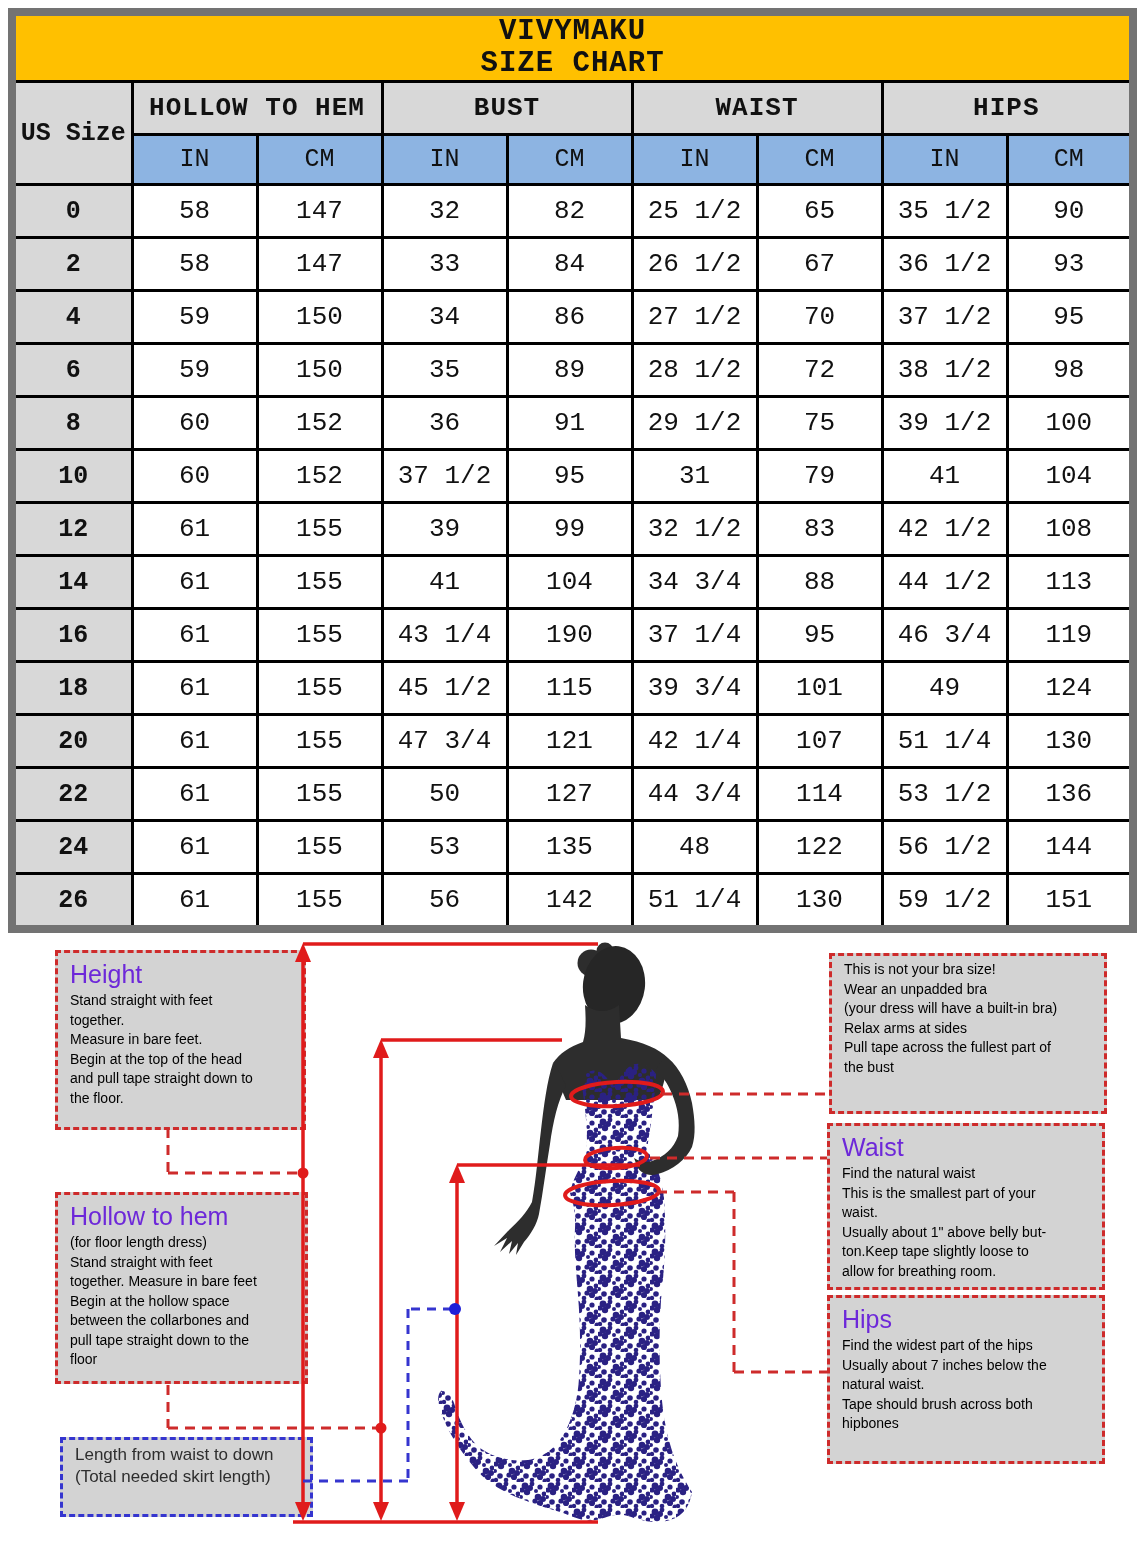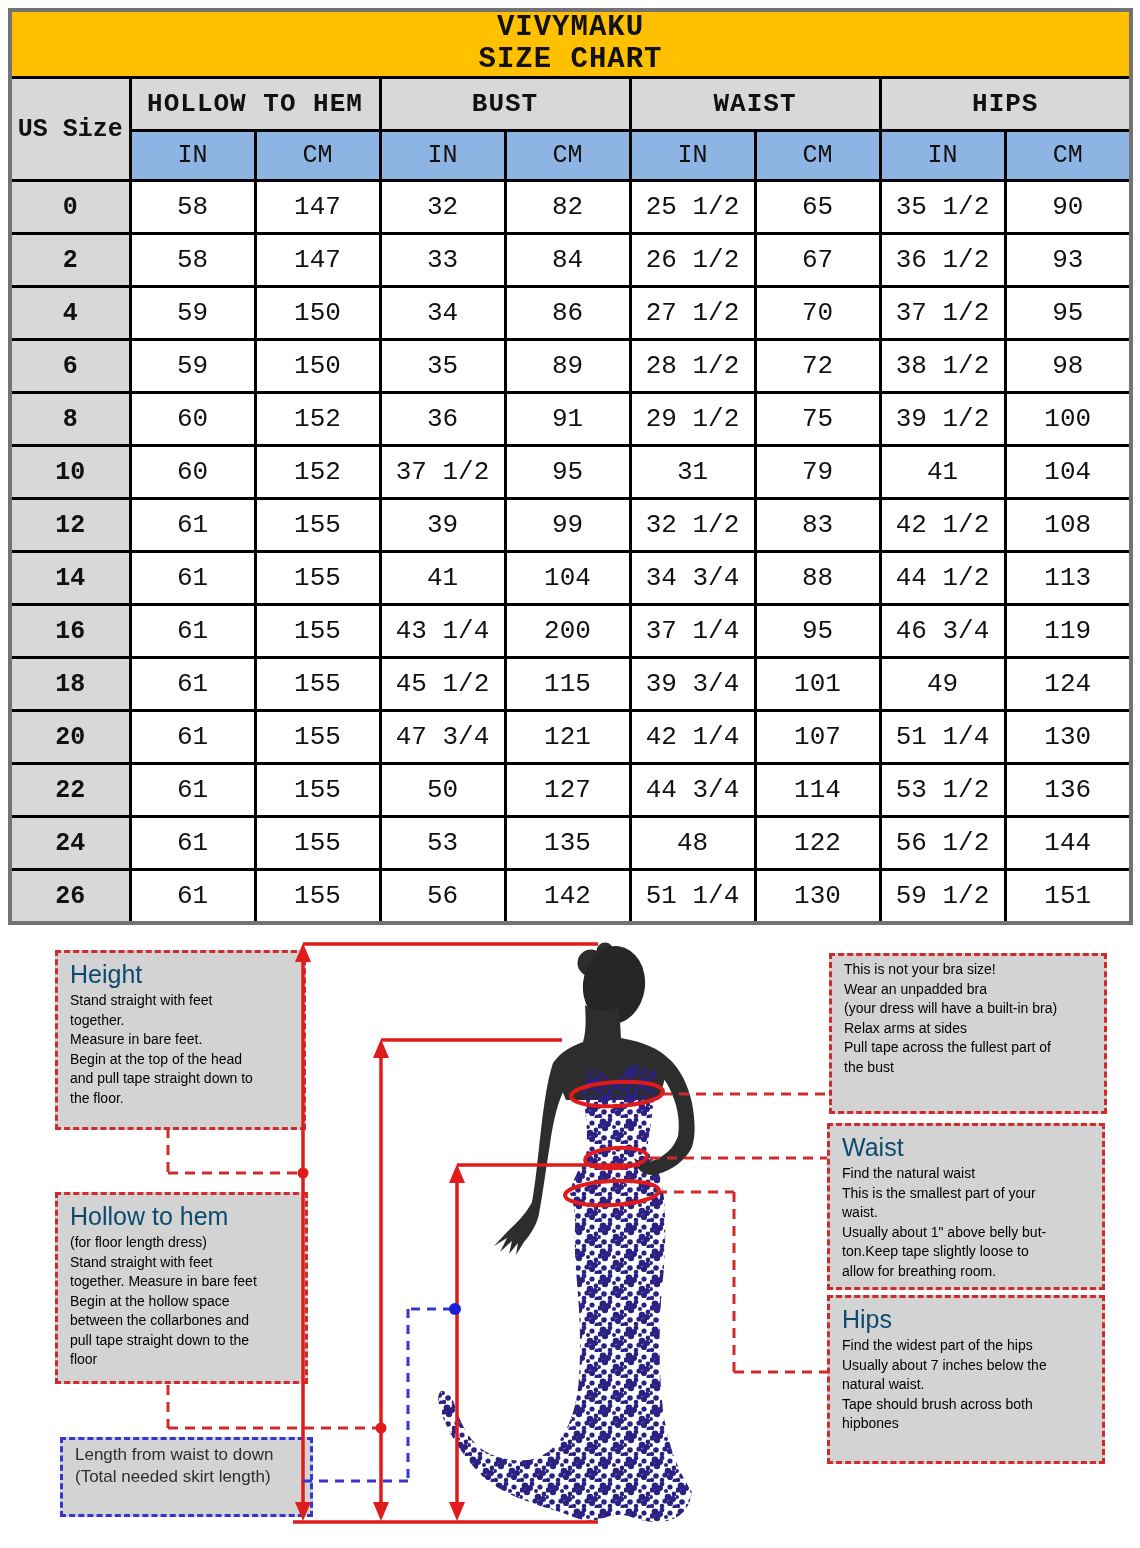--- a/index.html
+++ b/index.html
@@ -1,33 +1,33 @@
 <!DOCTYPE html>
 <html><head>
 <meta charset="utf-8">
 <style>
   html,body{margin:0;padding:0;background:#fff;}
   .page{position:relative;width:1140px;height:1548px;background:#fff;overflow:hidden;
         font-family:"Liberation Mono",monospace;}
   
   table.size-chart{position:absolute;left:8px;top:8px;width:1124px;table-layout:fixed;
-        border-collapse:collapse;border:4px solid #737373;}
+        border-collapse:collapse;border:8px solid #737373;}
   .size-chart th,.size-chart td{border:3px solid #000;text-align:center;vertical-align:middle;
         padding:0;overflow:hidden;color:#111;}
   .banner{background:#FFC000;height:64px;font-size:29px;font-weight:bold;line-height:32px;letter-spacing:1px;}
   .corner{background:#D8D8D8;font-size:25px;font-weight:bold;}
   .group{background:#D8D8D8;height:50px;font-size:26px;font-weight:bold;letter-spacing:1px;}
   .unit{background:#8DB4E2;height:47px;font-size:25px;font-weight:normal;}
   .size-chart td{height:50px;font-size:26px;background:#fff;font-weight:normal;}
   .size-chart td.sizecol{background:#D8D8D8;font-weight:bold;font-size:25px;}
   
   .diagram{position:absolute;left:0;top:933px;width:1140px;height:615px;}
   .note{position:absolute;background:#D3D3D3;border:3px dashed #CE2B2B;color:#262626;
         font-family:"Liberation Sans",sans-serif;padding:4px 8px 4px 12px;box-sizing:content-box;}
-  .note-title{font-size:25px;line-height:30px;margin:2px 0 2px;color:#0c4a6e;font-weight:normal;}
+  .note-title{font-size:25px;line-height:30px;margin:2px 0 2px;color:#6d28d9;font-weight:normal;}
   .note-title.small{font-size:24px;}
   .note-body{font-size:14px;line-height:19.5px;white-space:pre-line;color:#000000;}
   .note-plain{font-size:17px;line-height:22px;white-space:pre-line;color:#2e2e2e;}
   .note.blue{border-color:#3535CF;}
   #note-height{left:55px;top:17px;width:225px;height:166px;}
   #note-hollow{left:55px;top:259px;width:227px;height:178px;}
   #note-length{left:60px;top:504px;width:227px;height:66px;}
   #note-bust{left:829px;top:20px;width:252px;height:147px;}
   #note-waist{left:827px;top:190px;width:252px;height:153px;}
   #note-hips{left:827px;top:362px;width:252px;height:155px;}
@@ -162,21 +162,21 @@
           <td>34 3/4</td>
           <td>88</td>
           <td>44 1/2</td>
           <td>113</td>
         </tr>
         <tr>
           <td class="sizecol">16</td>
           <td>61</td>
           <td>155</td>
           <td>43 1/4</td>
-          <td>200</td>
+          <td>190</td>
           <td>37 1/4</td>
           <td>95</td>
           <td>46 3/4</td>
           <td>119</td>
         </tr>
         <tr>
           <td class="sizecol">18</td>
           <td>61</td>
           <td>155</td>
           <td>45 1/2</td>

